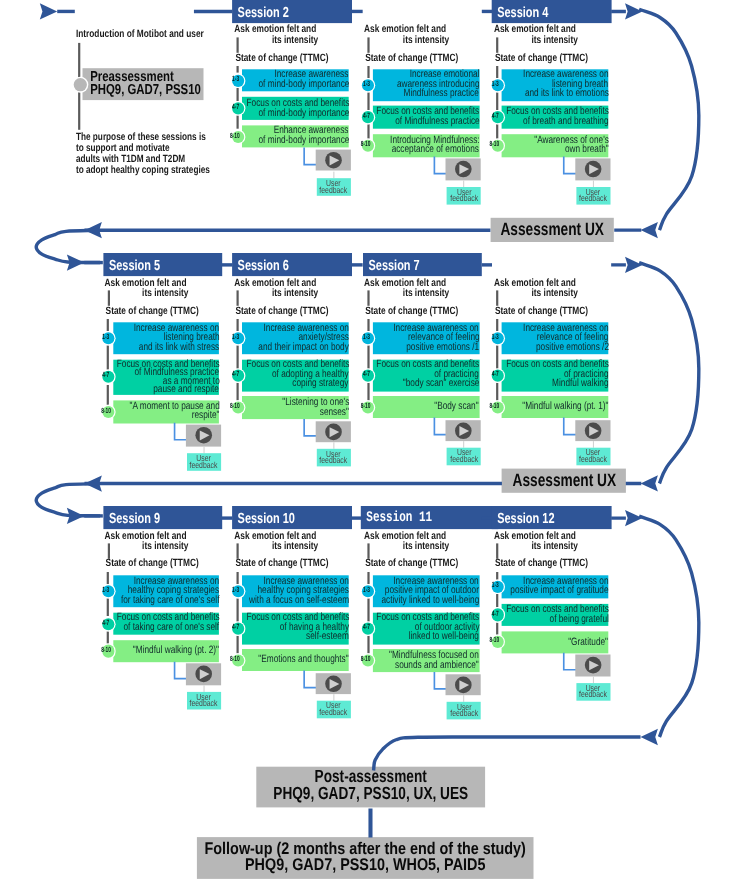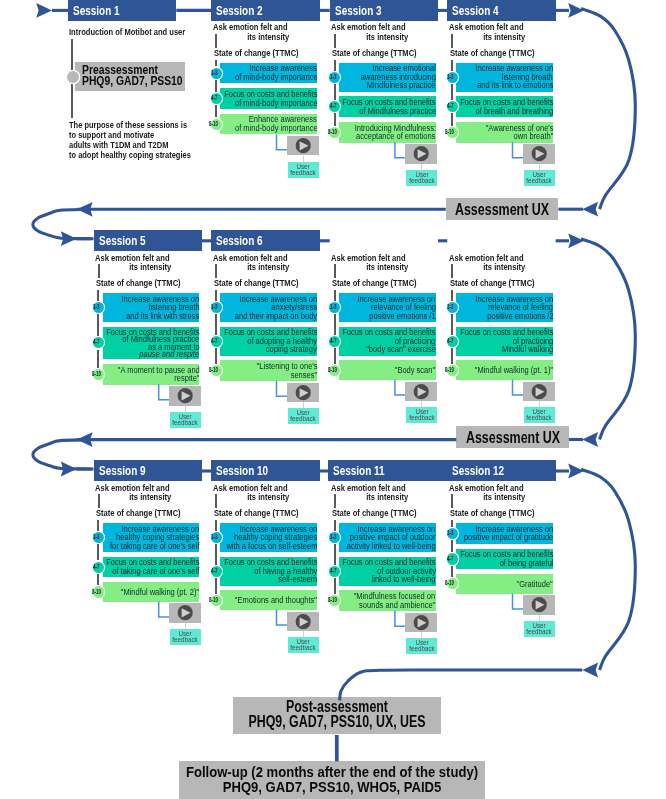--- a/index.html
+++ b/index.html
@@ -29,21 +29,20 @@
          padding-top:2.0px;}
   .graybox{background:#B7B7B7;color:#0a0a0a;font-weight:bold;text-align:center;}
   .introhead{font-weight:bold;font-size:9.7px;color:#1a1a1a;line-height:9.7px;}
   .intronote{font-weight:bold;font-size:9.6px;line-height:10.05px;color:#1a1a1a;}
   .prebox{background:#B7B7B7;color:#0a0a0a;font-weight:bold;font-size:13.1px;line-height:11.5px;}
 </style>
 </head>
 <body>
 
 <div id="stage">
-    <div class="abs sess-head" style="left: 68px; top: 0px; width: 108.3px;"><span class="cnd" style="transform: scaleX(0.75);">Session 1</span></div>
     <div class="ln-l abs introhead" style="left: 68.6px; top: 27px;"><span class="cnd" style="transform: scaleX(0.78);">Introduction of Motibot and user</span></div>
     <div class="abs" style="left: 70.9px; top: 39px; width: 2.2px; height: 78.5px; background: rgb(90, 90, 90);"></div>
     <div class="abs prebox" style="left: 75.4px; top: 62.3px; width: 109.7px; height: 28.7px; padding-left: 7px; padding-top: 1.3px;">
       <div class="ln-l"><span class="cnd" style="transform: scaleX(0.79);">Preassessment</span></div>
       <div class="ln-l"><span class="cnd" style="transform: scaleX(0.79);">PHQ9, GAD7, PSS10</span></div>
     </div>
     <div class="abs" style="left: 66.6px; top: 71.1px; width: 12.2px; height: 12px; border-radius: 50%; background: rgb(183, 183, 183); box-shadow: rgb(255, 255, 255) 0px 0px 0px 1.3px;"></div>
     <div class="abs intronote" style="left: 68.6px; top: 120.2px;">
       <div class="ln-l"><span class="cnd" style="transform: scaleX(0.78);">The purpose of these sessions is</span></div>
       <div class="ln-l"><span class="cnd" style="transform: scaleX(0.78);">to support and motivate</span></div>
@@ -104,21 +103,20 @@
       </svg></div>
     <div class="abs" style="left: 302.55px; top: 155.5px; width: 1.1px; height: 6px; background: rgb(210, 210, 210);"></div>
     <div class="abs ufbox" style="left: 287.5px; top: 161.5px; width: 31.6px; height: 16.2px;">
       <div class="ln-c" style="height: 6.3px; line-height: 6.3px;">
         <span class="cndc" style="transform: translateX(-50%) scaleX(0.78);">User</span>
       </div>
       <div class="ln-c" style="height: 6.3px; line-height: 6.3px;">
         <span class="cndc" style="transform: translateX(-50%) scaleX(0.78);">feedback</span>
       </div>
     </div>
-    <div class="abs sess-head" style="left: 329.7px; top: 0px; width: 108.3px;"><span class="cnd" style="transform: scaleX(0.75);">Session 3</span></div>
     <div class="abs emo" style="left: 330.9px; top: 22.3px; width: 77px;">
       <div class="ln-l" style="height: 9.3px; line-height: 9.3px;"><span class="cnd" style="transform: scaleX(0.79);">Ask emotion felt and</span></div>
       <div class="ln-r" style="height: 9.3px; line-height: 9.3px;">
         <span class="cndr" style="transform: scaleX(0.79);">its intensity</span>
       </div>
     </div>
     <div class="abs tick" style="left: 333.7px; top: 33.6px; height: 14px;"></div>
     <div class="ln-l abs state-lbl" style="left: 331.9px; top: 48px;"><span class="cnd" style="transform: scaleX(0.79);">State of change (TTMC)</span></div>
     <div class="abs cbox" style="left: 338.8px; top: 62.7px; width: 96.8px; height: 28.9px; background: rgb(0, 182, 222); padding-top: 1.55px;">
       <div class="ln-r" style="height: 8.6px; line-height: 8.6px;">
@@ -262,21 +260,21 @@
     <div class="abs cbox" style="left: 102.6px; top: 326.7px; width: 96.8px; height: 32.4px; background: rgb(0, 208, 163); padding-top: 1.1px;">
       <div class="ln-r" style="height: 7.55px; line-height: 7.55px;">
         <span class="cndr" style="transform: scaleX(0.775);">Focus on costs and benefits</span>
       </div>
       <div class="ln-r" style="height: 7.55px; line-height: 7.55px;">
         <span class="cndr" style="transform: scaleX(0.775);">of Mindfulness practice</span>
       </div>
       <div class="ln-r" style="height: 7.55px; line-height: 7.55px;">
         <span class="cndr" style="transform: scaleX(0.775);">as a moment to</span>
       </div>
-      <div class="ln-r" style="height: 7.55px; line-height: 7.55px; font-style: italic;">
+      <div class="ln-r" style="height: 7.55px; line-height: 7.55px;">
         <span class="cndr" style="transform: scaleX(0.775);">pause and respite</span>
       </div>
     </div>
     <div class="abs cbox" style="left: 102.6px; top: 363.8px; width: 96.8px; height: 20.8px; background: rgb(132, 238, 132); padding-top: 1.8px;">
       <div class="ln-r" style="height: 8.6px; line-height: 8.6px;">
         <span class="cndr" style="transform: scaleX(0.775);">"A moment to pause and</span>
       </div>
       <div class="ln-r" style="height: 8.6px; line-height: 8.6px;">
         <span class="cndr" style="transform: scaleX(0.775);">respite"</span>
       </div>
@@ -369,20 +367,21 @@
       </svg></div>
     <div class="abs" style="left: 302.55px; top: 402.1px; width: 1.1px; height: 6px; background: rgb(210, 210, 210);"></div>
     <div class="abs ufbox" style="left: 287.5px; top: 408.1px; width: 31.6px; height: 16.2px;">
       <div class="ln-c" style="height: 6.3px; line-height: 6.3px;">
         <span class="cndc" style="transform: translateX(-50%) scaleX(0.78);">User</span>
       </div>
       <div class="ln-c" style="height: 6.3px; line-height: 6.3px;">
         <span class="cndc" style="transform: translateX(-50%) scaleX(0.78);">feedback</span>
       </div>
     </div>
+    <div class="abs sess-head" style="left: 329.7px; top: 230.4px; width: 108.3px;"><span class="cnd" style="transform: scaleX(0.75);">Session 7</span></div>
     <div class="abs emo" style="left: 330.9px; top: 252.7px; width: 77px;">
       <div class="ln-l" style="height: 9.3px; line-height: 9.3px;"><span class="cnd" style="transform: scaleX(0.79);">Ask emotion felt and</span></div>
       <div class="ln-r" style="height: 9.3px; line-height: 9.3px;">
         <span class="cndr" style="transform: scaleX(0.79);">its intensity</span>
       </div>
     </div>
     <div class="abs tick" style="left: 333.7px; top: 264px; height: 14px;"></div>
     <div class="ln-l abs state-lbl" style="left: 331.9px; top: 278.4px;"><span class="cnd" style="transform: scaleX(0.79);">State of change (TTMC)</span></div>
     <div class="abs cbox" style="left: 338.8px; top: 293.1px; width: 96.8px; height: 28.9px; background: rgb(0, 182, 222); padding-top: 1.55px;">
       <div class="ln-r" style="height: 8.6px; line-height: 8.6px;">
@@ -620,21 +619,21 @@
       </svg></div>
     <div class="abs" style="left: 302.55px; top: 630.9px; width: 1.1px; height: 6px; background: rgb(210, 210, 210);"></div>
     <div class="abs ufbox" style="left: 287.5px; top: 636.9px; width: 31.6px; height: 16.2px;">
       <div class="ln-c" style="height: 6.3px; line-height: 6.3px;">
         <span class="cndc" style="transform: translateX(-50%) scaleX(0.78);">User</span>
       </div>
       <div class="ln-c" style="height: 6.3px; line-height: 6.3px;">
         <span class="cndc" style="transform: translateX(-50%) scaleX(0.78);">feedback</span>
       </div>
     </div>
-    <div class="abs sess-head" style="left: 328px; top: 460.4px; width: 125px;"><span class="cnd" style="transform: scaleX(0.75);">Session 11</span></div>
+    <div class="abs sess-head" style="left: 328px; top: 460.4px; width: 125px; font-family: Liberation Mono, monospace;"><span class="cnd" style="transform: scaleX(0.75);">Session 11</span></div>
     <div class="abs emo" style="left: 330.9px; top: 482.7px; width: 77px;">
       <div class="ln-l" style="height: 9.3px; line-height: 9.3px;"><span class="cnd" style="transform: scaleX(0.79);">Ask emotion felt and</span></div>
       <div class="ln-r" style="height: 9.3px; line-height: 9.3px;">
         <span class="cndr" style="transform: scaleX(0.79);">its intensity</span>
       </div>
     </div>
     <div class="abs tick" style="left: 333.7px; top: 494px; height: 14px;"></div>
     <div class="ln-l abs state-lbl" style="left: 331.9px; top: 508.4px;"><span class="cnd" style="transform: scaleX(0.79);">State of change (TTMC)</span></div>
     <div class="abs cbox" style="left: 338.8px; top: 523.1px; width: 96.8px; height: 28.9px; background: rgb(0, 182, 222); padding-top: 1.55px;">
       <div class="ln-r" style="height: 8.6px; line-height: 8.6px;">

